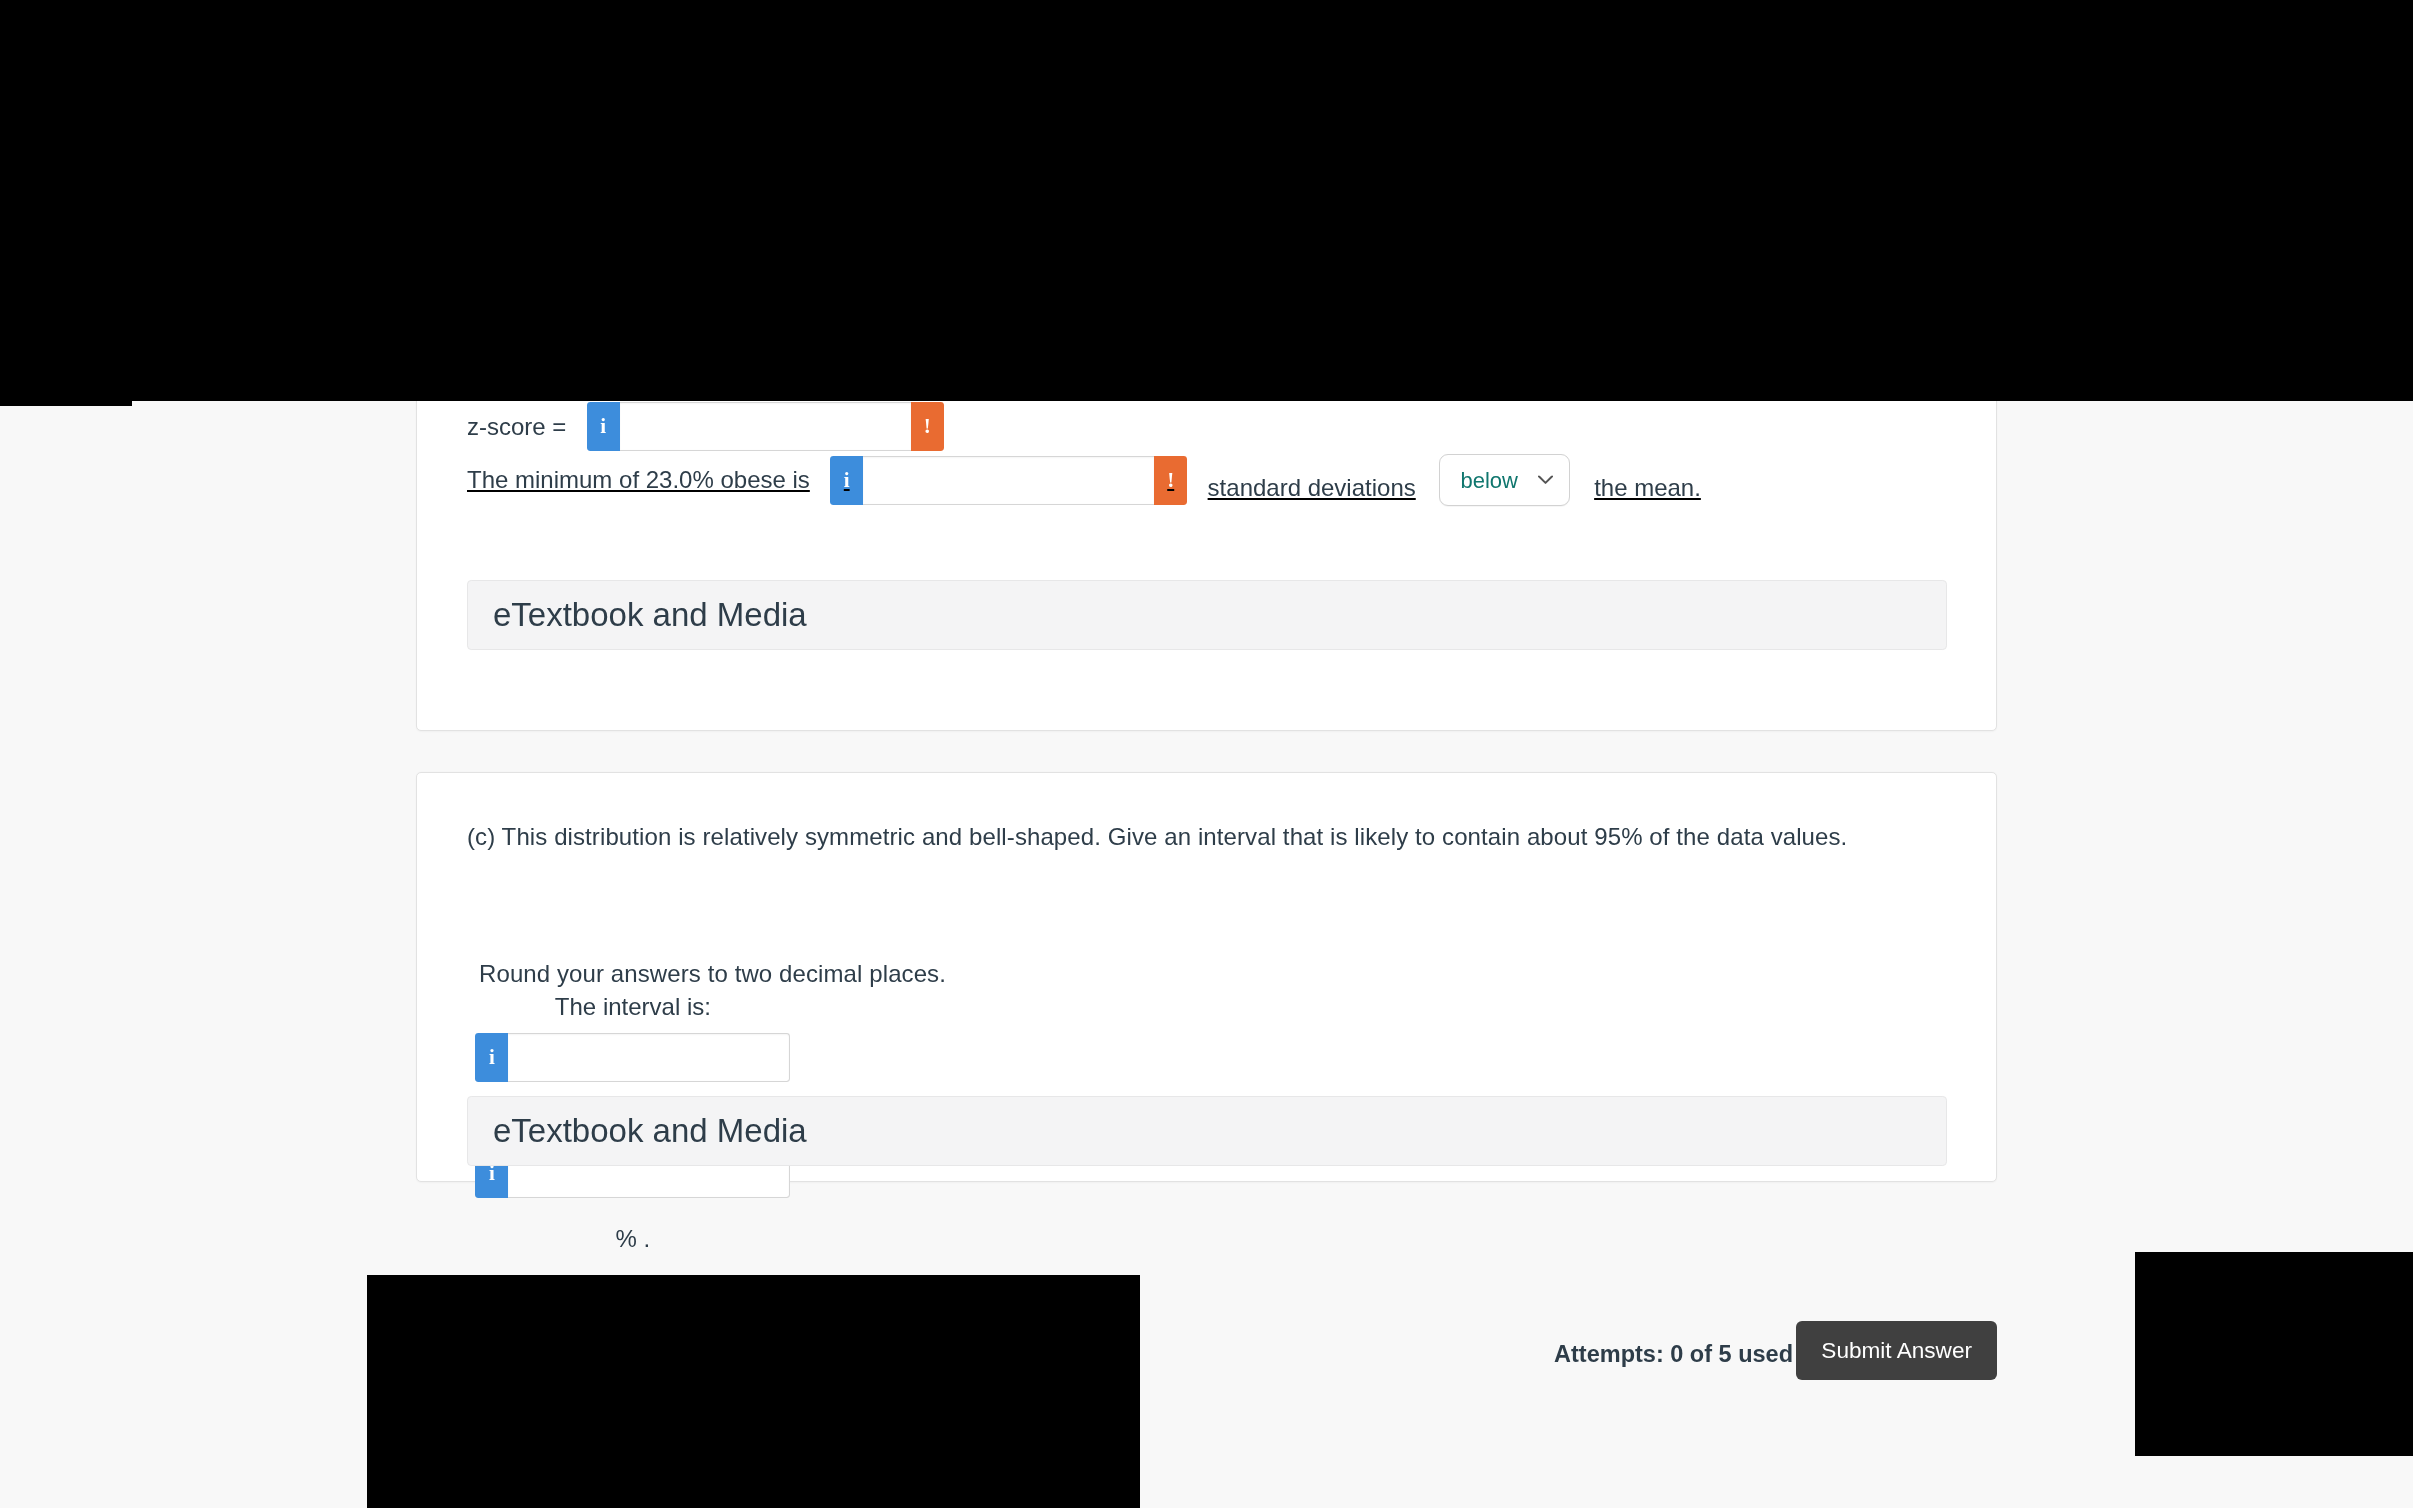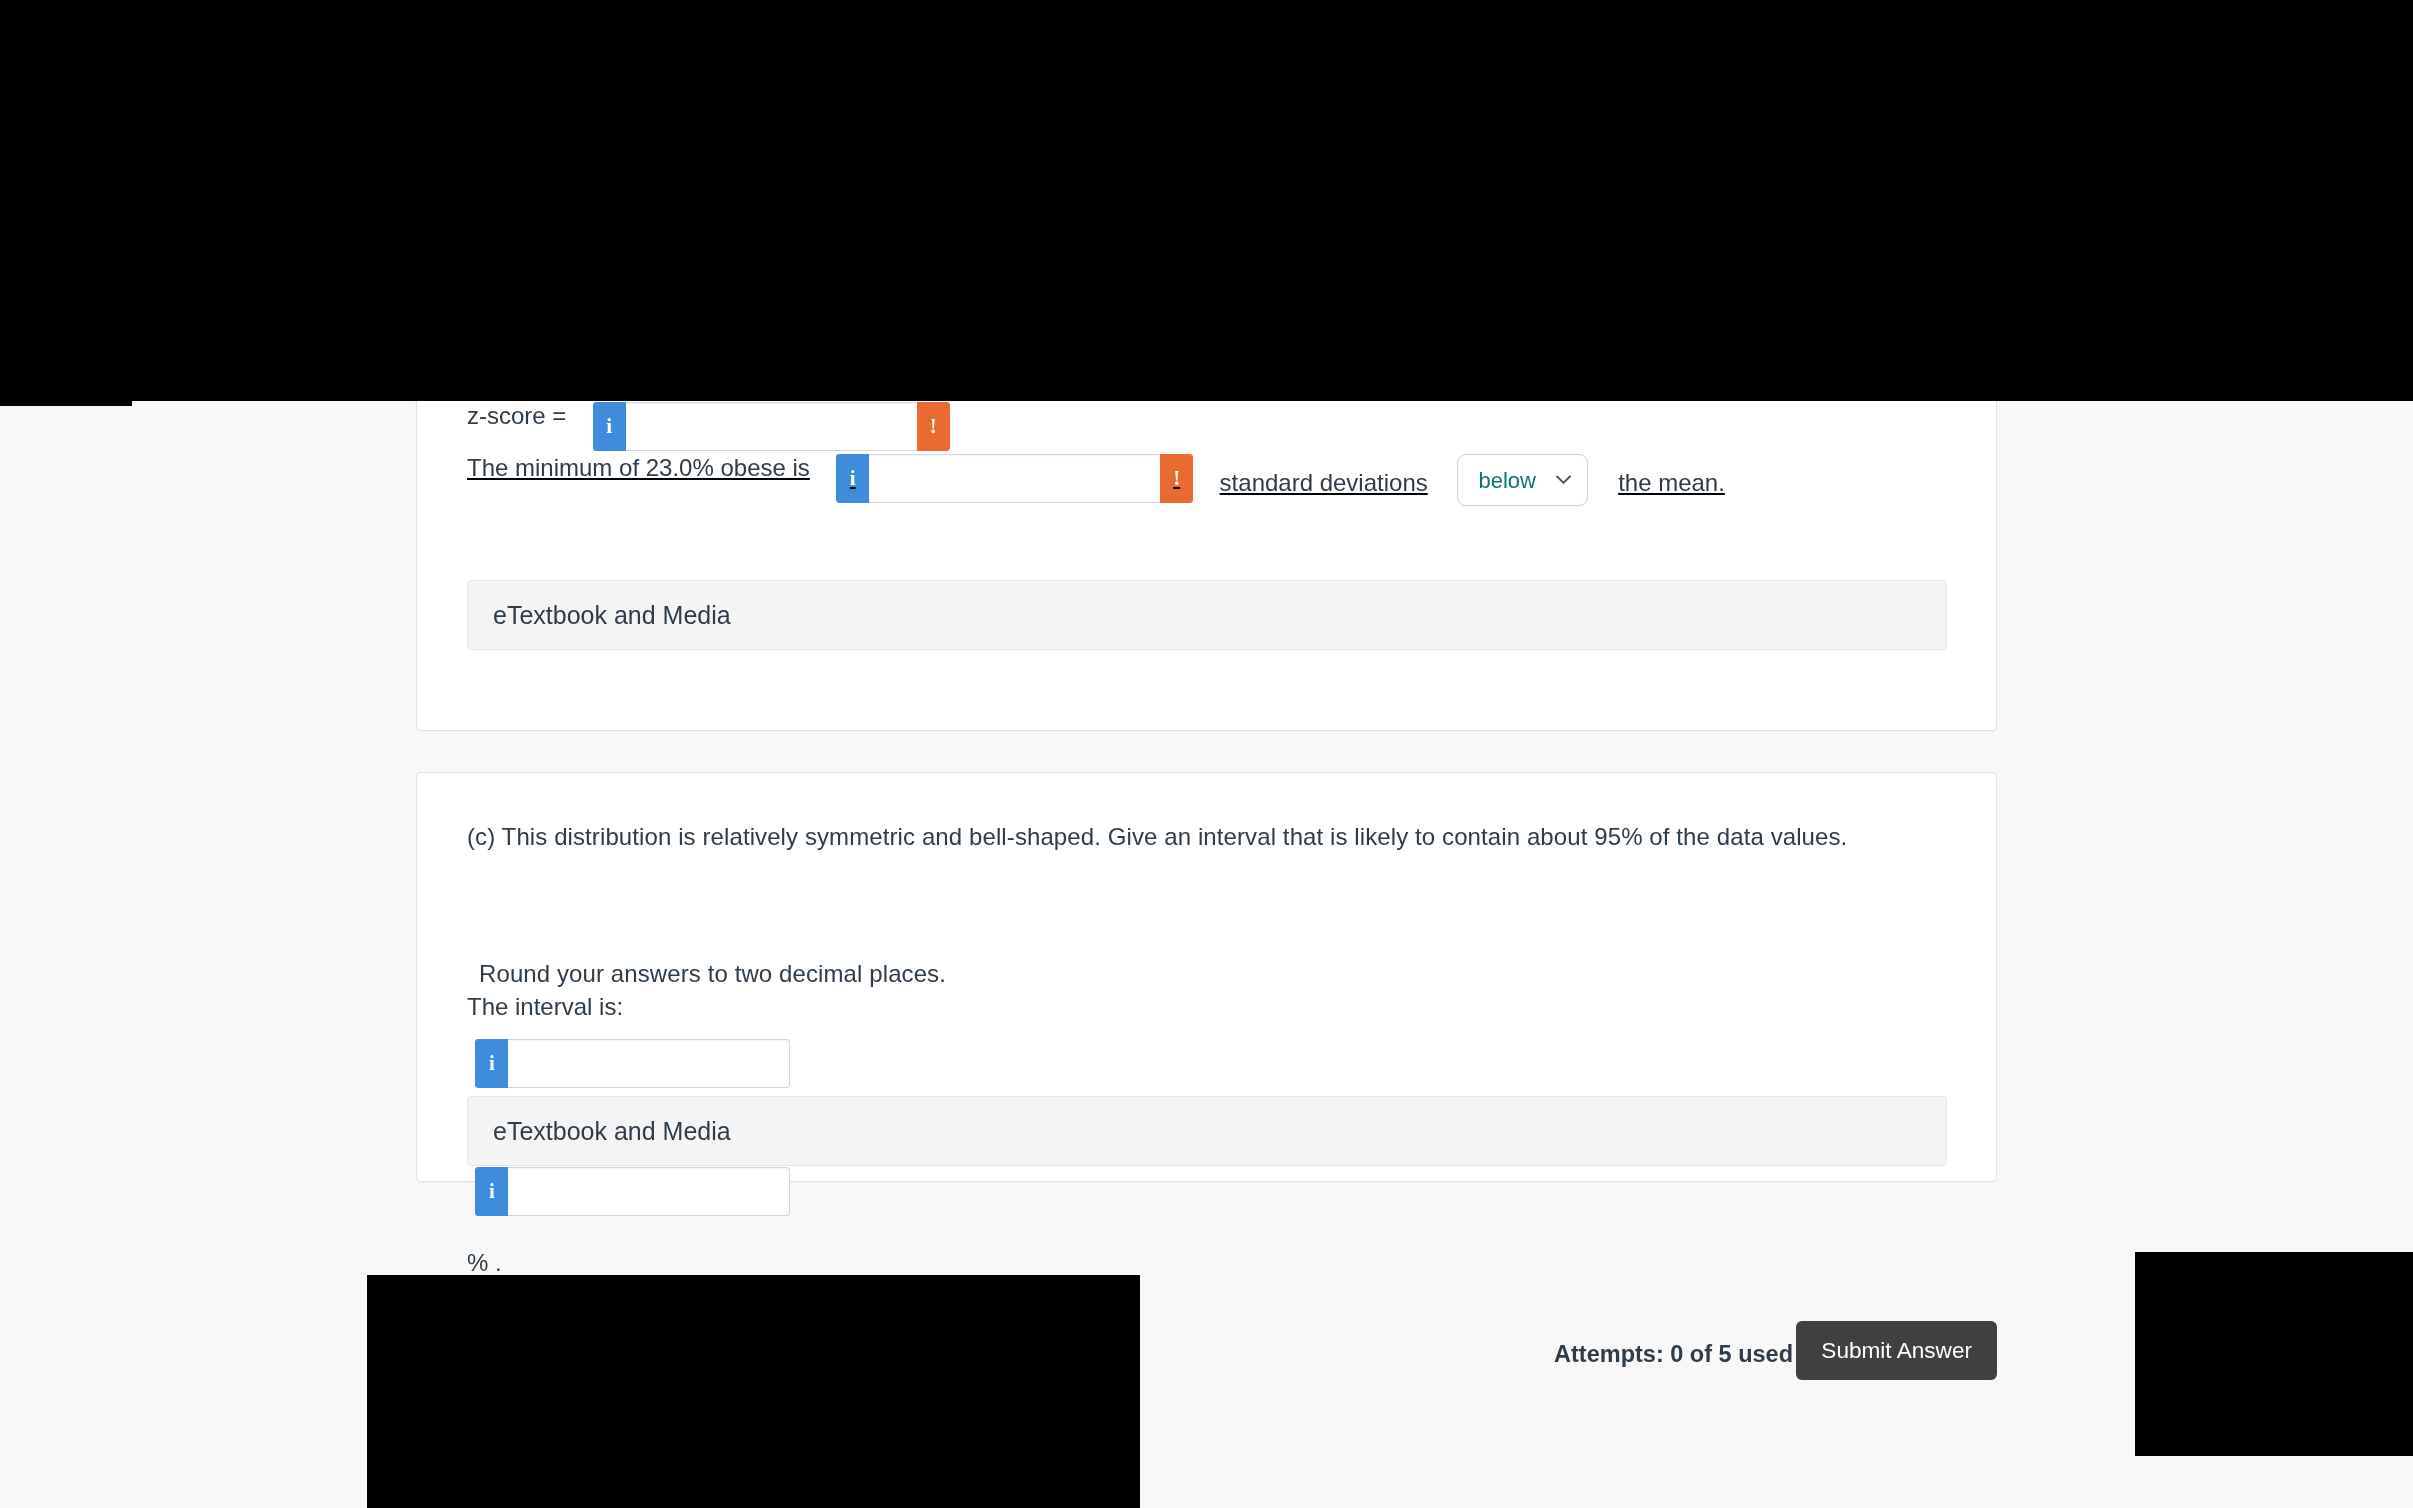--- a/index.html
+++ b/index.html
@@ -44,21 +44,22 @@
   .qtext {
     color: #2e3d49;
     font-size: 24px;
     line-height: 1.45;
     letter-spacing: 0.1px;
   }
 
   
   .ans-row {
     display: flex;
-    gap: 18px;
+    align-items: center;
+    gap: 12px;
   }
   .ans-label {
     color: #2e3d49;
     font-size: 24px;
     white-space: nowrap;
   }
 
   .input-group {
     display: inline-flex;
     align-items: stretch;
@@ -139,21 +140,21 @@
   
   .etb {
     height: 70px;
     background: #f4f4f5;
     border: 0.8px solid #e7e7e8;
     border-radius: 4.2px;
     display: flex;
     align-items: center;
     padding-left: 25px;
     color: #2e3d49;
-    font-size: 25px;
+    font-size: 33px;
   }
 
   
   .footer-area {
     position: absolute;
     left: 416px;
     top: 1277px;
     width: 1581px;
     height: 168px;
   }

